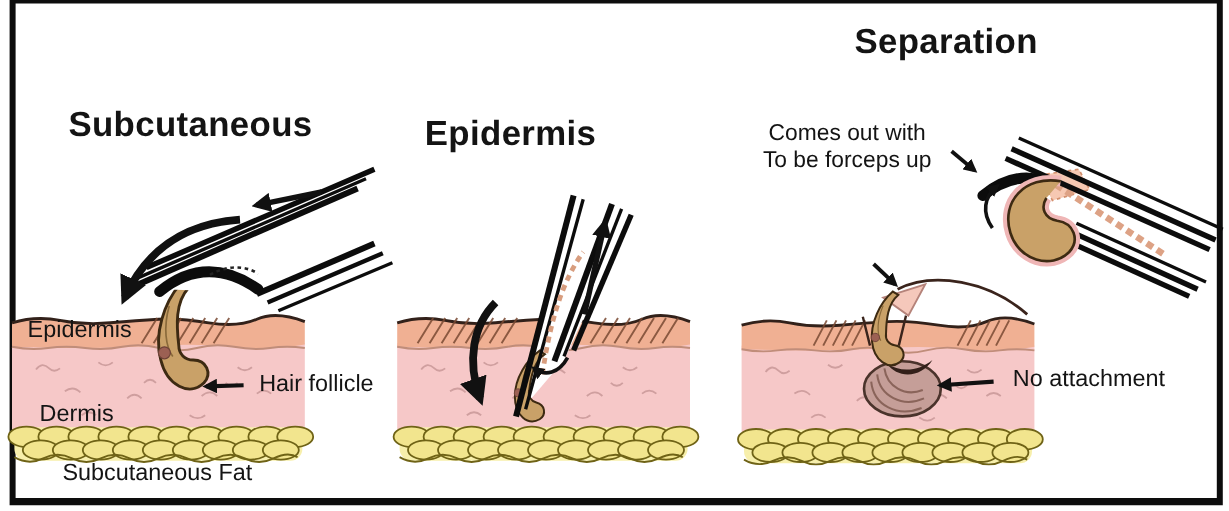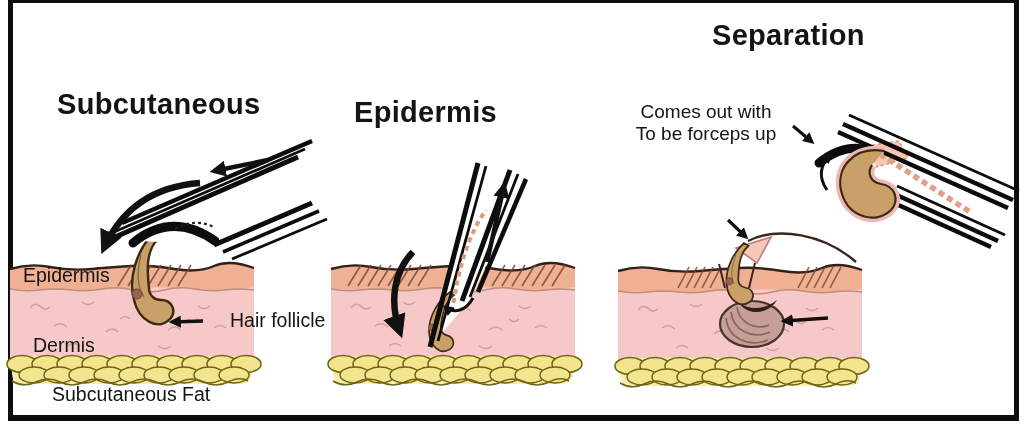--- a/index.html
+++ b/index.html
@@ -160,15 +160,16 @@
   <div class="t title" style="left:712px;top:19px;width:206px">Separation</div>
 
   <div class="t sep-note" style="left:618px;top:85px;width:176px">
     <div>Comes out with</div>
     <div>To be forceps up</div>
   </div>
 
   <div class="t lab" style="left:11px;top:264px">Epidermis</div>
   <div class="t lab" style="left:21px;top:334px">Dermis</div>
   <div class="t lab" style="left:40px;top:383px">Subcutaneous Fat</div>
-  <div class="t lab" style="left:218px;top:309px">Hair follicle</div>
+  <div class="t lab" style="left:204px;top:309px">Hair follicle</div>
+  <div class="t lab" style="left:832px;top:305px">No attachment</div>
 
 </div>
 
 </body></html>

